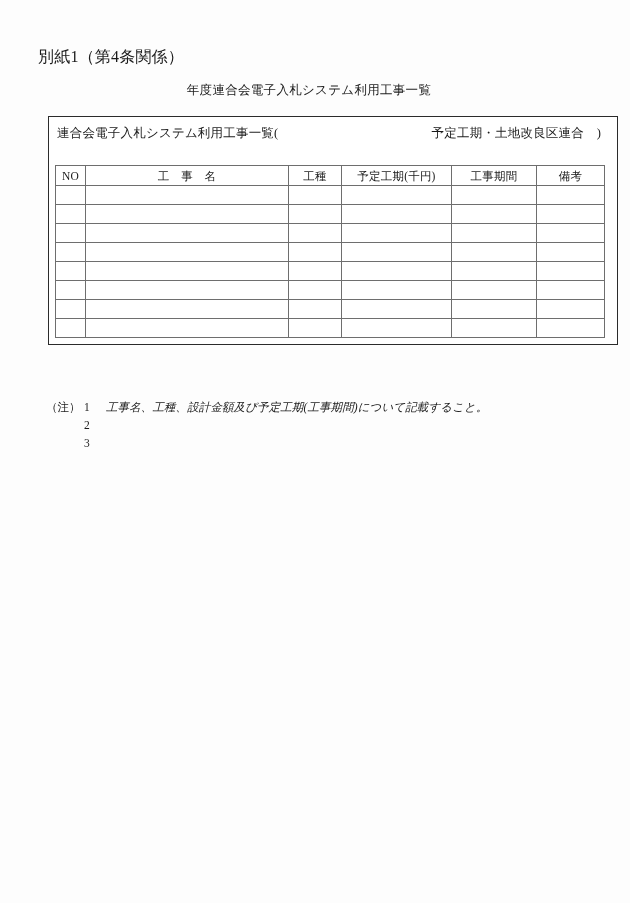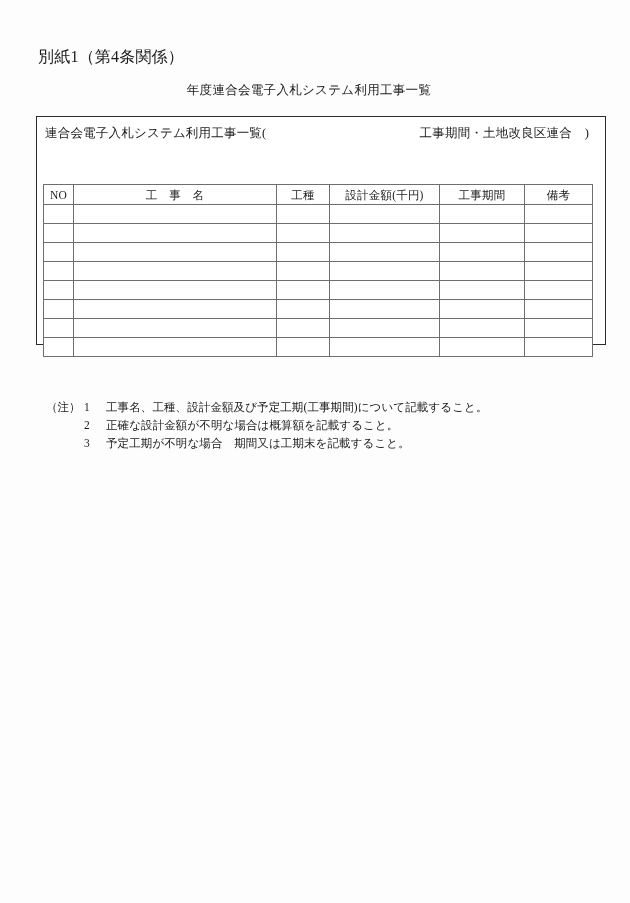--- a/index.html
+++ b/index.html
@@ -41,21 +41,21 @@
     top: 82px;
     text-align: center;
     font-size: 12.5px;
     letter-spacing: 0.3px;
     white-space: nowrap;
   }
 
   
   .frame {
     position: absolute;
-    left: 36px;
+    left: 48px;
     top: 116px;
     width: 570px;
     height: 229px;
     border: 1.3px solid #2b2b2b;
     box-sizing: border-box;
     background: #ffffff;
   }
 
   
   .frame-header {
@@ -80,21 +80,20 @@
     flex: 0 0 auto;
     padding-right: 6px;
   }
 
   
   .grid-wrap {
     position: absolute;
     left: 6px;
     top: 48px;
     width: 549px;
-    margin-top: 19px;
   }
   table.grid {
     border-collapse: collapse;
     table-layout: fixed;
     width: 549px;
     background: #fff;
   }
   table.grid th,
   table.grid td {
     border: 1px solid #6e6e6e;
@@ -146,55 +145,56 @@
   }
   .note-num {
     width: 22px;
     flex: 0 0 22px;
     text-align: left;
     padding-left: 4px;
   }
   .note-text {
     flex: 1 1 auto;
     letter-spacing: 0.1px;
+    font-style: italic;
   }
 </style>
 </head>
 <body>
 
 <div class="page">
 
   <div class="doc-ref">別紙1（第4条関係）</div>
 
   <div class="doc-title">年度連合会電子入札システム利用工事一覧</div>
 
   <div class="frame">
 
     <div class="frame-header">
       <span class="fh-left">連合会電子入札システム利用工事一覧(</span>
       <span class="fh-spacer"></span>
-      <span class="fh-right">工事期間・土地改良区連合　)</span>
+      <span class="fh-right">予定工期・土地改良区連合　)</span>
     </div>
 
     <div class="grid-wrap">
       <table class="grid">
         <colgroup>
           <col class="c-no">
           <col class="c-name">
           <col class="c-type">
           <col class="c-amount">
           <col class="c-period">
           <col class="c-remarks">
         </colgroup>
         <thead>
           <tr>
             <th class="th-no">NO</th>
             <th class="th-name">工　事　名</th>
             <th>工種</th>
-            <th>設計金額(千円)</th>
+            <th>予定工期(千円)</th>
             <th>工事期間</th>
             <th>備考</th>
           </tr>
         </thead>
         <tbody id="grid-body">
             <tr>
               <td></td>
               <td></td>
               <td></td>
               <td></td>
@@ -267,24 +267,22 @@
 
     <div class="note-row">
       <span class="note-tag">（注）</span>
       <span class="note-num">1</span>
       <span class="note-text">工事名、工種、設計金額及び予定工期(工事期間)について記載すること。</span>
     </div>
 
     <div class="note-row">
       <span class="note-tag"></span>
       <span class="note-num">2</span>
-      <span class="note-text">正確な設計金額が不明な場合は概算額を記載すること。</span>
     </div>
 
     <div class="note-row">
       <span class="note-tag"></span>
       <span class="note-num">3</span>
-      <span class="note-text">予定工期が不明な場合　期間又は工期末を記載すること。</span>
     </div>
 
   </div>
 
 </div>
 
 </body></html>

